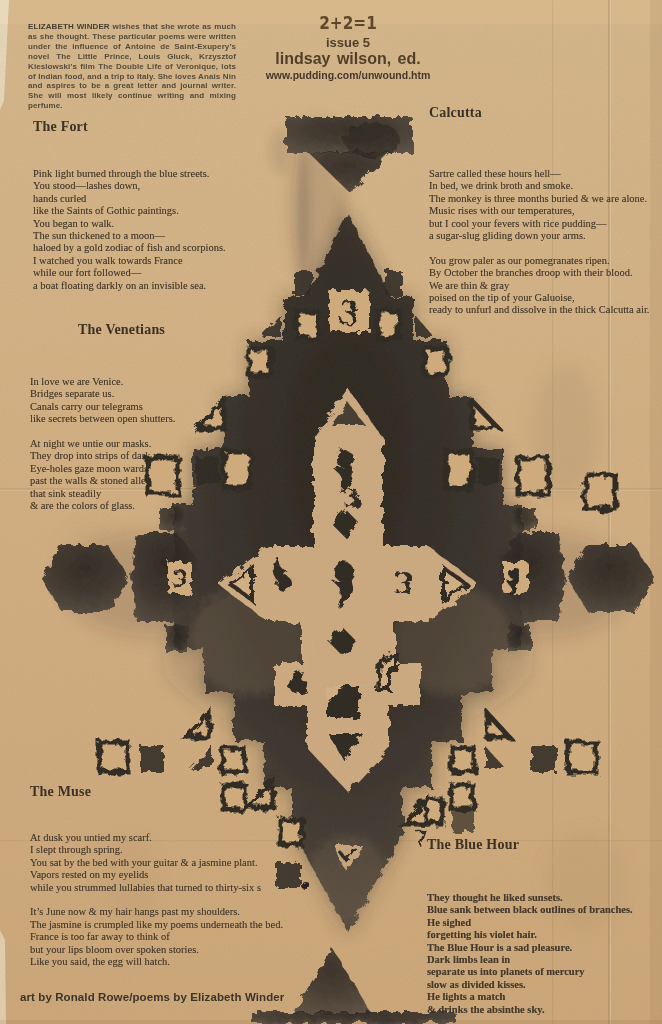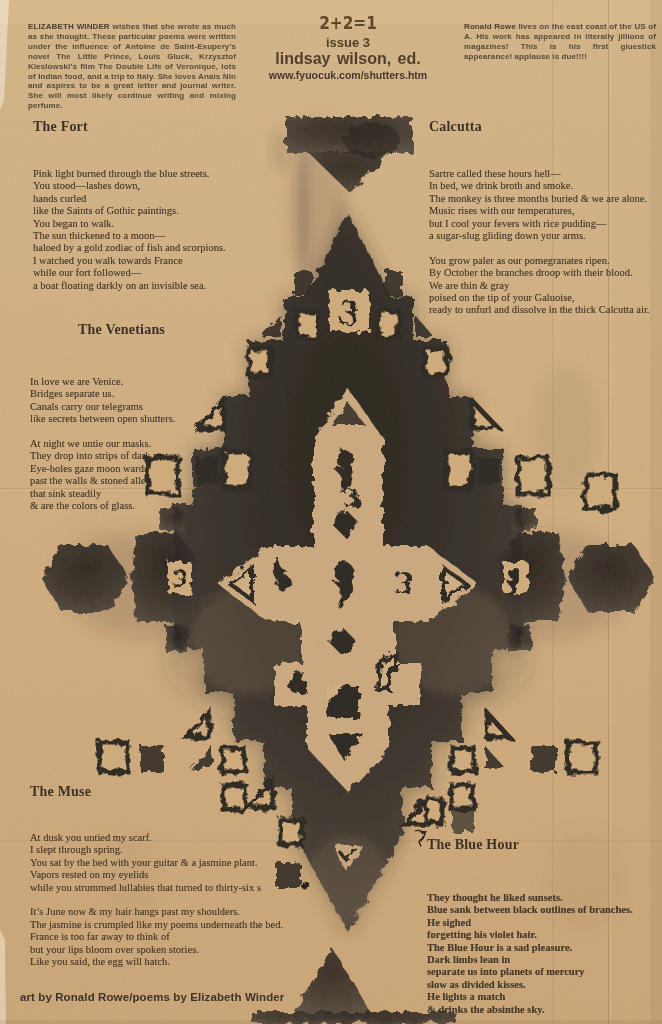--- a/index.html
+++ b/index.html
@@ -81,40 +81,39 @@
     <rect x="650" y="0" width="12" height="1024" fill="#8a6a40" opacity=".12"></rect>
     <rect x="0" y="1020" width="662" height="4" fill="#8a6a40" opacity=".15"></rect>
   </svg>
 
   <div class="layer textlayer">
 
     <div class="abs bio" style="left:28px;top:22px;width:208px;"><b>ELIZABETH WINDER</b><span> wishes that she wrote as much as she thought.  These particular poems were written under the influence of Antoine de Saint-Exupery’s novel The Little Prince, Louis Gluck, Krzysztof Kieslowski’s film The Double Life of Veronique, lots of Indian food, and a trip to Italy.  She loves Anais Nin and aspires to be a great letter and journal writer.  She will most likely continue writing and mixing perfume.</span></div>
 
     <div class="abs masthead">
       <div class="mh-logo">2+2=1</div>
-      <div class="mh-issue">issue 3</div>
+      <div class="mh-issue">issue 5</div>
       <div class="mh-editor">lindsay wilson, ed.</div>
-      <div class="mh-url">www.fyuocuk.com/shutters.htm</div>
+      <div class="mh-url">www.pudding.com/unwound.htm</div>
     </div>
 
-    <div class="abs bio" style="left:464px;top:22px;width:192px;"><b>Ronald Rowe</b><span> lives on the east coast of the US of A.  His work has appeared in literally jillions of magazines!  This is his first gluestick appearance!  applause is due!!!!</span></div>
 
     <div class="abs poem-title" style="left:33px;top:119px;">The Fort</div>
     <div class="abs poem-body" style="left:33px;top:156px;width:250px;">Pink light burned through the blue streets.
 You stood—lashes down,
 hands curled
 like the Saints of Gothic paintings.
 You began to walk.
 The sun thickened to a moon—
 haloed by a gold zodiac of fish and scorpions.
 I watched you walk towards France
 while our fort followed—
 a boat floating darkly on an invisible sea.</div>
 
-    <div class="abs poem-title" style="left:429px;top:119px;">Calcutta</div>
+    <div class="abs poem-title" style="left:429px;top:105px;">Calcutta</div>
     <div class="abs poem-body" style="left:429px;top:156px;width:234px;">Sartre called these hours hell—
 In bed, we drink broth and smoke.
 The monkey is three months buried &amp; we are alone.
 Music rises with our temperatures,
 but I cool your fevers with rice pudding—
 a sugar-slug gliding down your arms.
 
 You grow paler as our pomegranates ripen.
 By October the branches droop with their blood.
 We are thin &amp; gray

